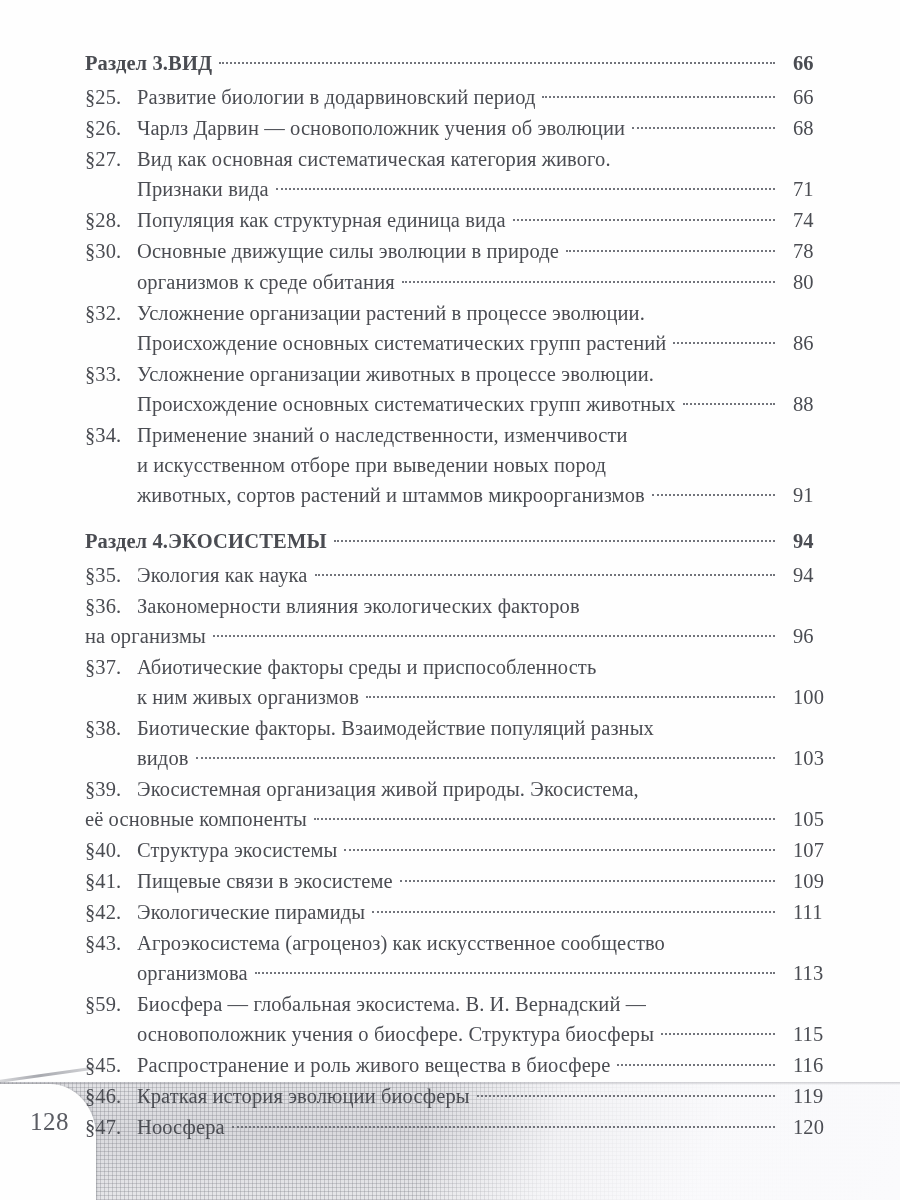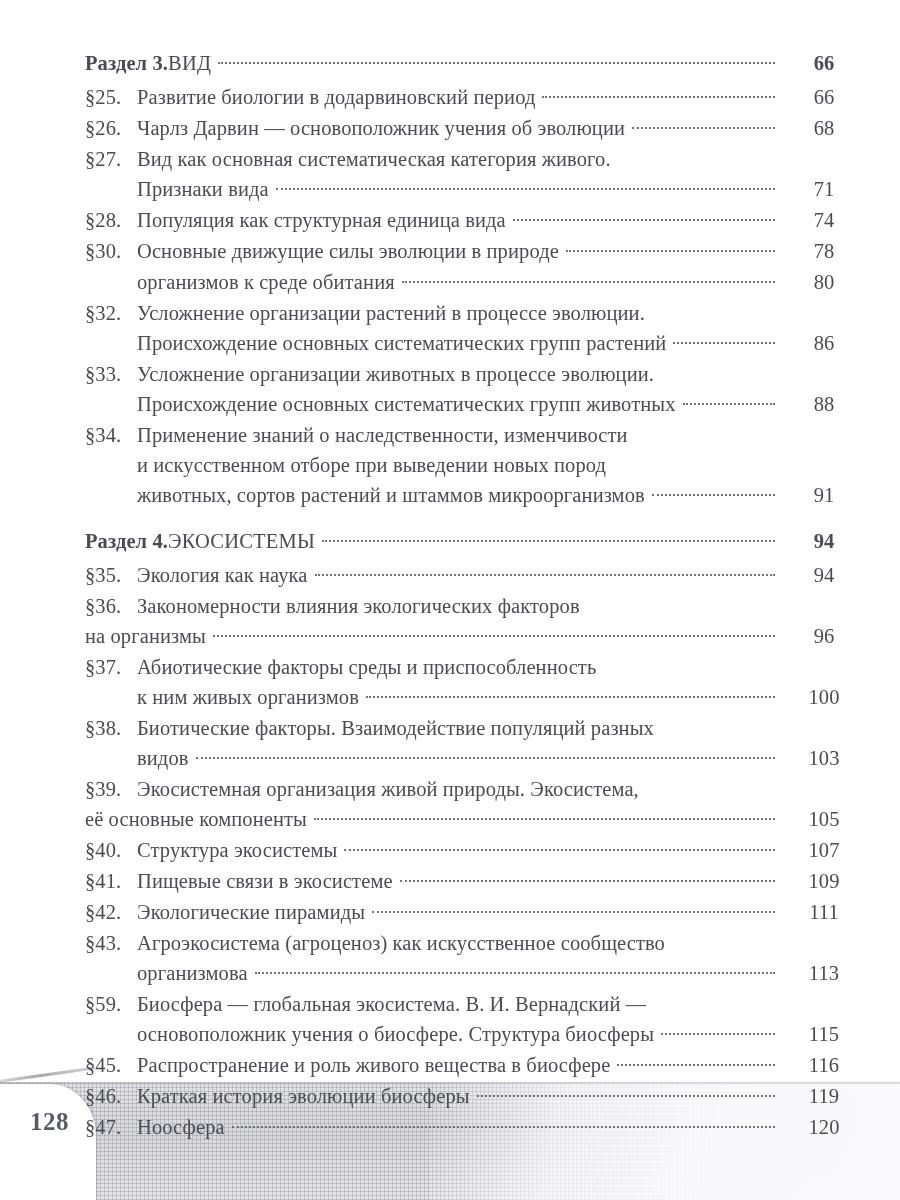--- a/index.html
+++ b/index.html
@@ -134,43 +134,43 @@
     right: 0;
     bottom: .30em;
     height: 0;
     border-bottom: 2.3px dotted #6b6d74;
     opacity: .95;
   }
 
   .pg {
     flex: 0 0 auto;
     width: 62px;
-    text-align: center;
+    text-align: left;
     font-size: 20.5px;
     padding-left: 12px;
   }
 
   
   .entry.section .line { font-weight: bold; }
   .entry.section { margin-top: 16px; margin-bottom: 4px; }
   .entry.section:first-child { margin-top: 0; }
   .entry.section .num-label { width: auto; }
   .entry.section .head {
     flex: 0 0 auto;
-    font-weight: normal;
+    font-weight: bold;
     letter-spacing: .2px;
   }
 
   
   .folio {
     position: absolute;
     left: 30px;
     top: 1108px;
     font-size: 25px;
-    font-weight: bold;
+    font-weight: normal;
     color: #5a5c63;
     letter-spacing: .5px;
   }
 </style>
 </head>
 <body>
 
 <div id="page">
 
   <div class="sheet"></div>

